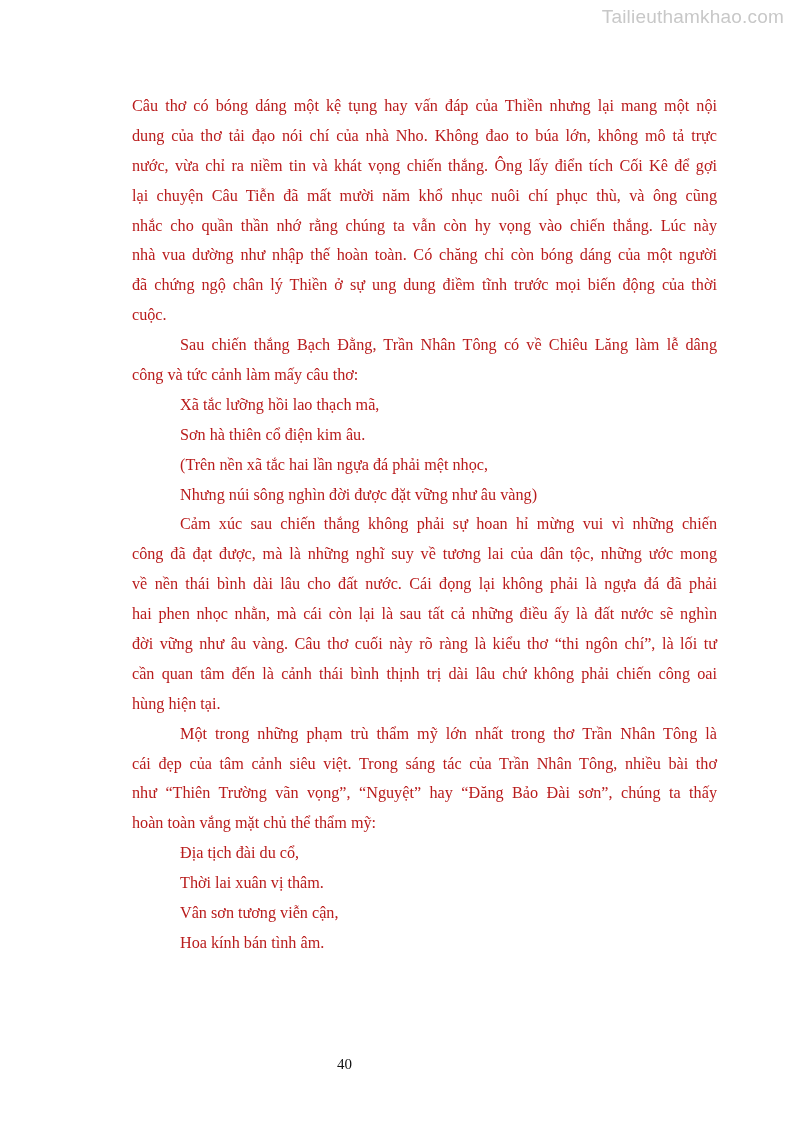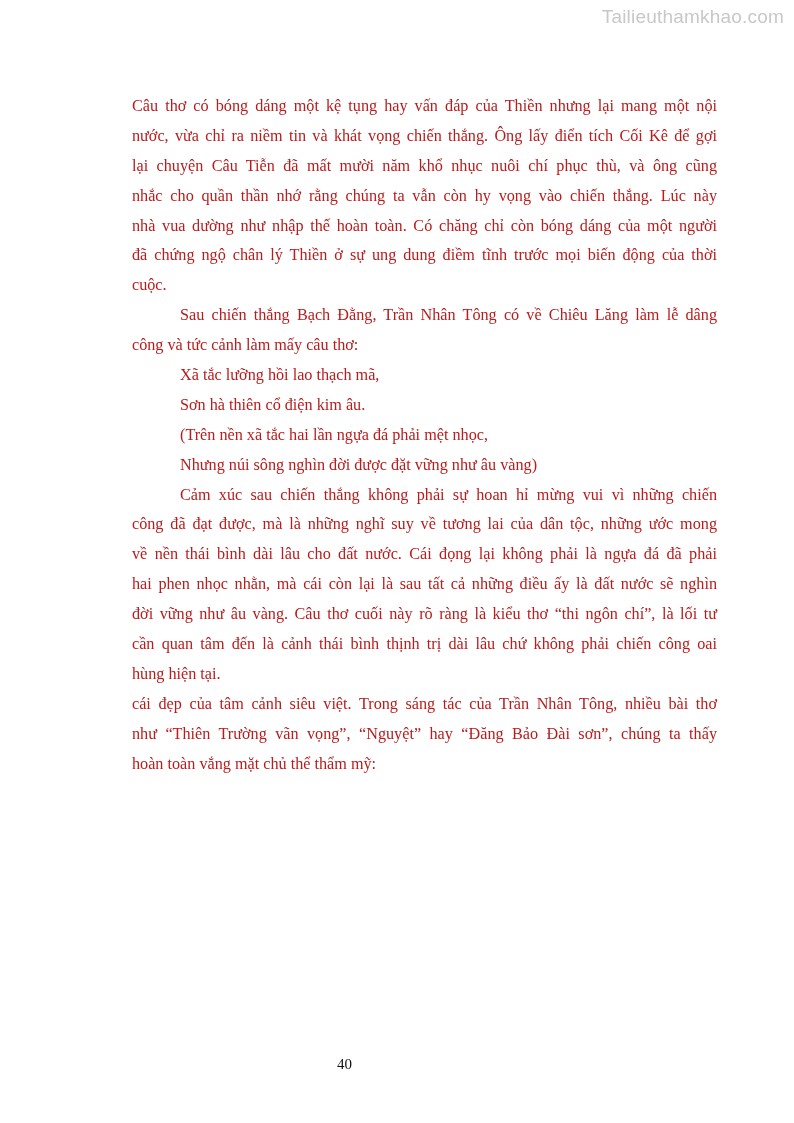--- a/index.html
+++ b/index.html
@@ -27,20 +27,21 @@
   }
 </style>
 </head>
 <body>
 
 <div class="watermark">Tailieuthamkhao.com</div>
 
 <div class="page">
   <div>
     <div class="line">Câu thơ có bóng dáng một kệ tụng hay vấn đáp của Thiền nhưng lại mang một nội</div>
+    <div class="line">dung của thơ tải đạo nói chí của nhà Nho. Không đao to búa lớn, không mô tả trực</div>
     <div class="line">nước, vừa chỉ ra niềm tin và khát vọng chiến thắng. Ông lấy điển tích Cối Kê để gợi</div>
     <div class="line">lại chuyện Câu Tiễn đã mất mười năm khổ nhục nuôi chí phục thù, và ông cũng</div>
     <div class="line">nhắc cho quần thần nhớ rằng chúng ta vẫn còn hy vọng vào chiến thắng. Lúc này</div>
     <div class="line">nhà vua dường như nhập thế hoàn toàn. Có chăng chỉ còn bóng dáng của một người</div>
     <div class="line">đã chứng ngộ chân lý Thiền ở sự ung dung điềm tĩnh trước mọi biến động của thời</div>
     <div class="line last">cuộc.</div>
   </div>
 
   <div>
     <div class="line indent">Sau chiến thắng Bạch Đằng, Trần Nhân Tông có về Chiêu Lăng làm lễ dâng</div>
@@ -61,20 +62,27 @@
     <div class="line indent">Cảm xúc sau chiến thắng không phải sự hoan hỉ mừng vui vì những chiến</div>
     <div class="line">công đã đạt được, mà là những nghĩ suy về tương lai của dân tộc, những ước mong</div>
     <div class="line">về nền thái bình dài lâu cho đất nước. Cái đọng lại không phải là ngựa đá đã phải</div>
     <div class="line">hai phen nhọc nhằn, mà cái còn lại là sau tất cả những điều ấy là đất nước sẽ nghìn</div>
     <div class="line">đời vững như âu vàng. Câu thơ cuối này rõ ràng là kiểu thơ “thi ngôn chí”, là lối tư</div>
     <div class="line">cần quan tâm đến là cảnh thái bình thịnh trị dài lâu chứ không phải chiến công oai</div>
     <div class="line last">hùng hiện tại.</div>
   </div>
 
   <div>
+    <div class="line indent">Một trong những phạm trù thẩm mỹ lớn nhất trong thơ Trần Nhân Tông là</div>
     <div class="line">cái đẹp của tâm cảnh siêu việt. Trong sáng tác của Trần Nhân Tông, nhiều bài thơ</div>
     <div class="line">như “Thiên Trường vãn vọng”, “Nguyệt” hay “Đăng Bảo Đài sơn”, chúng ta thấy</div>
     <div class="line last">hoàn toàn vắng mặt chủ thể thẩm mỹ:</div>
   </div>
 
+  <div>
+    <div class="verse italic">Địa tịch đài du cổ,</div>
+    <div class="verse italic">Thời lai xuân vị thâm.</div>
+    <div class="verse italic">Vân sơn tương viễn cận,</div>
+    <div class="verse italic">Hoa kính bán tình âm.</div>
+  </div>
 </div>
 
 <div class="page-number">40</div>
 
 </body></html>

